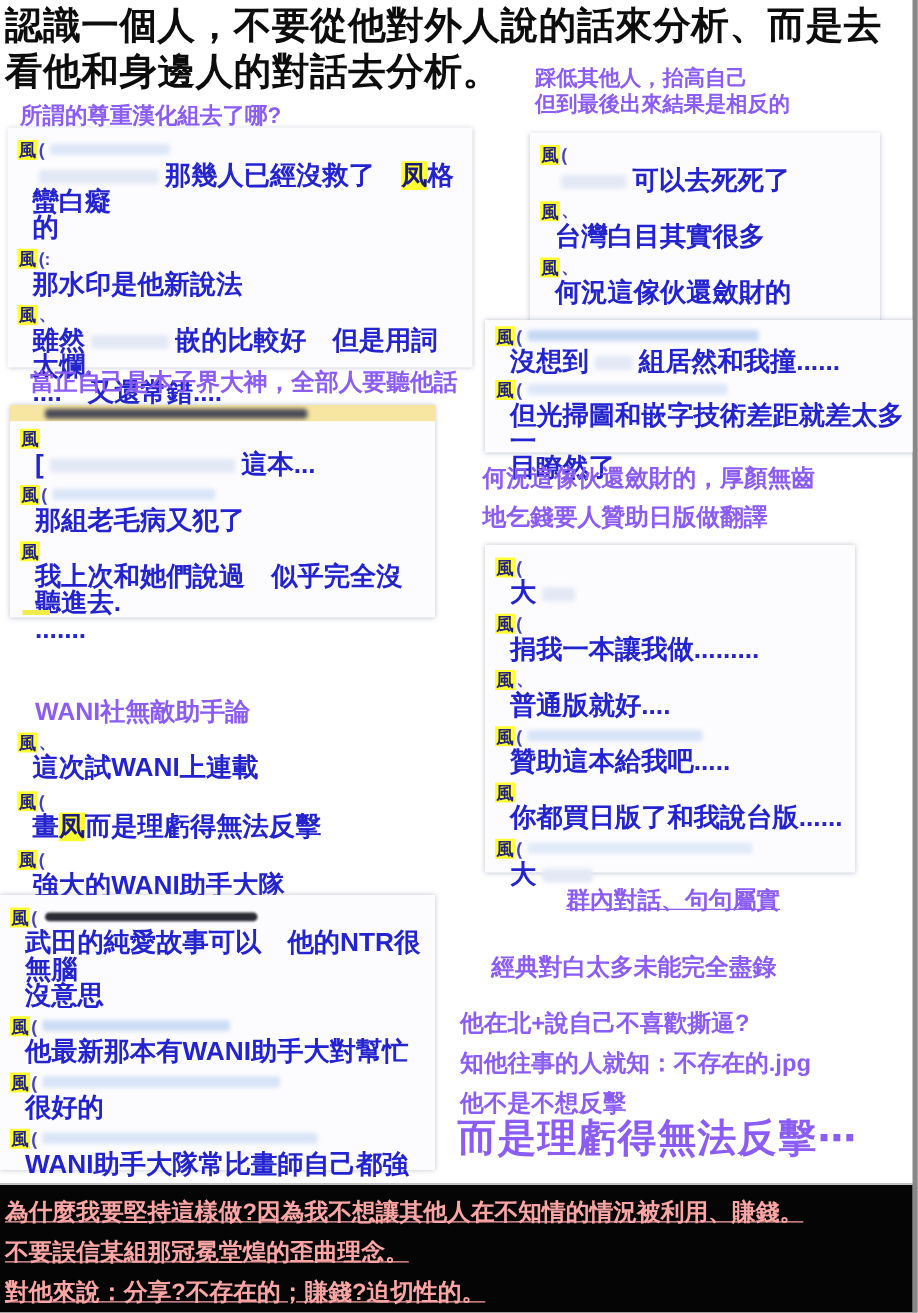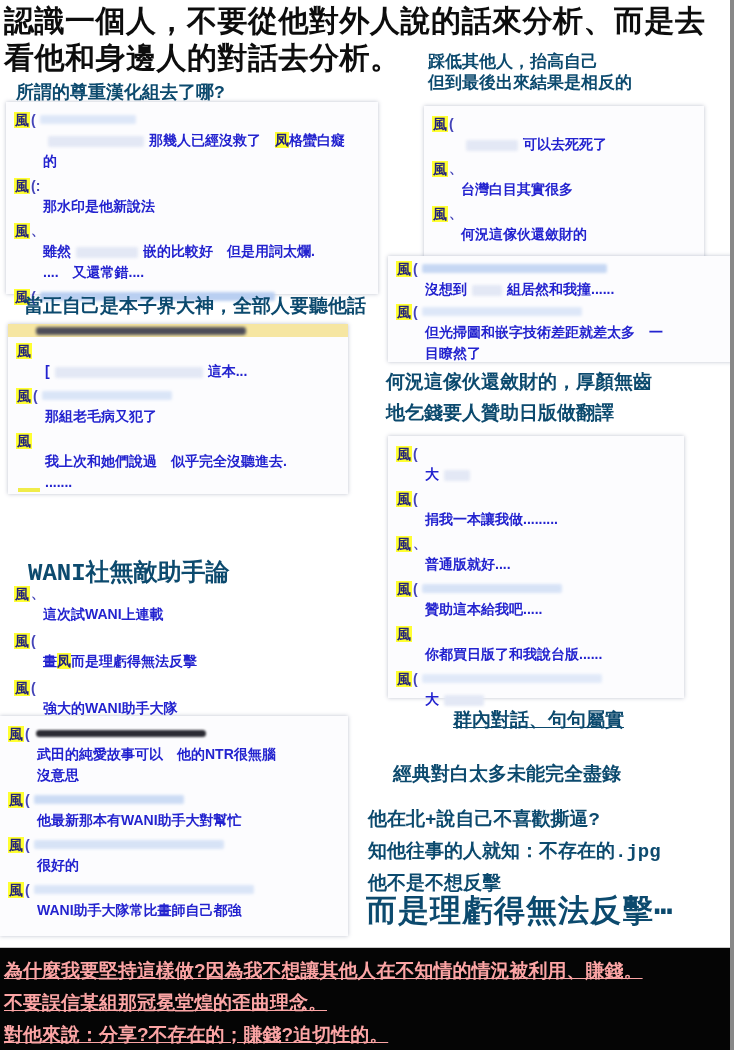--- a/index.html
+++ b/index.html
@@ -2,30 +2,30 @@
 <html><head>
 <meta charset="utf-8">
 <style>
   html,body{margin:0;padding:0;background:#888;}
   .page{position:relative;width:730px;height:1050px;background:#ffffff;overflow:hidden;
         font-family:"Liberation Sans","DejaVu Sans",sans-serif;}
   .abs{position:absolute;}
   
   .hdr{font-size:30px;line-height:37px;font-weight:bold;color:#0d0d0d;letter-spacing:.5px;}
   
-  .red{color:#0c4a6e;font-weight:bold;font-family:Liberation Mono, monospace;}
+  .red{color:#8b5cf6;font-weight:bold;}
   .u{text-decoration:underline;}
   
   .chatbox{background:#fcfcfe;box-shadow:0 0 4px rgba(110,120,150,.45);padding:4px 8px 2px 8px;box-sizing:border-box;}
   .chatplain{padding:0 0 0 2px;}
   .nickrow{display:flex;align-items:center;height:19px;margin-top:4px;}
   .nick{font-size:14px;font-weight:bold;color:#22227c;background:#ffff31;line-height:16px;padding:0 1px;}
   .suf{font-size:14px;font-weight:bold;color:#4343b8;margin-left:1px;}
   .tsbar{height:9px;border-radius:2px;background:#b9cff1;filter:blur(1.5px);margin-left:4px;}
-  .msg{font-size:14px;font-weight:bold;color:#2323cf;line-height:21px;margin:1px 0 2px 29px;white-space:pre-line;}
+  .msg{font-size:21px;font-weight:bold;color:#2323cf;line-height:21px;margin:1px 0 2px 12px;white-space:pre-line;}
   .rin{display:inline-block;height:11px;border-radius:2px;background:#e3e8f5;filter:blur(1.5px);vertical-align:middle;margin:0 5px;}
   .hl{background:#ffff31;color:#1c1c80;}
   .scribble{display:inline-block;height:7px;background:#2b2b33;border-radius:4px;filter:blur(1px);vertical-align:middle;margin-left:6px;}
   .cutline{height:13px;background:#f6e6a2;overflow:hidden;margin:-4px -8px 0 -8px;display:flex;align-items:center;}
   .cutline .dark{height:8px;width:210px;background:#4c4c58;border-radius:3px;filter:blur(1.5px);margin-left:28px;}
   .yellowtick{position:absolute;left:10px;bottom:2px;width:22px;height:4px;background:#f0ec4a;}
   
   .banner{background:#050505;box-sizing:border-box;padding:7px 4px 0 4px;border-top:1px solid #c9c9c9;}
   .bl{color:#fca5a5;font-weight:bold;font-size:19px;line-height:32px;text-decoration:underline;white-space:nowrap;}
 </style>
@@ -87,21 +87,21 @@
     <div class="msg">那組老毛病又犯了</div>
     <div class="nickrow">
       <span class="nick">風</span>
         <span class="suf"></span>
     </div>
     <div class="msg">我上次和她們說過　似乎完全沒聽進去.
 .......</div>
     <div class="yellowtick"></div>
   </div>
 
-  <div class="abs red" style="left:28px;top:556px;font-size:24px;">WANI社無敵助手論</div>
+  <div class="abs red" style="left:28px;top:556px;font-size:20px;">WANI社無敵助手論</div>
   <div class="abs chatplain" style="left:12px;top:580px;width:350px;">
     <div class="nickrow">
       <span class="nick">風</span>
         <span class="suf">、</span>
     </div>
     <div class="msg">這次試WANI上連載</div>
     <div class="nickrow" style="margin-top:6px;">
       <span class="nick">風</span>
         <span class="suf">(</span>
     </div>

